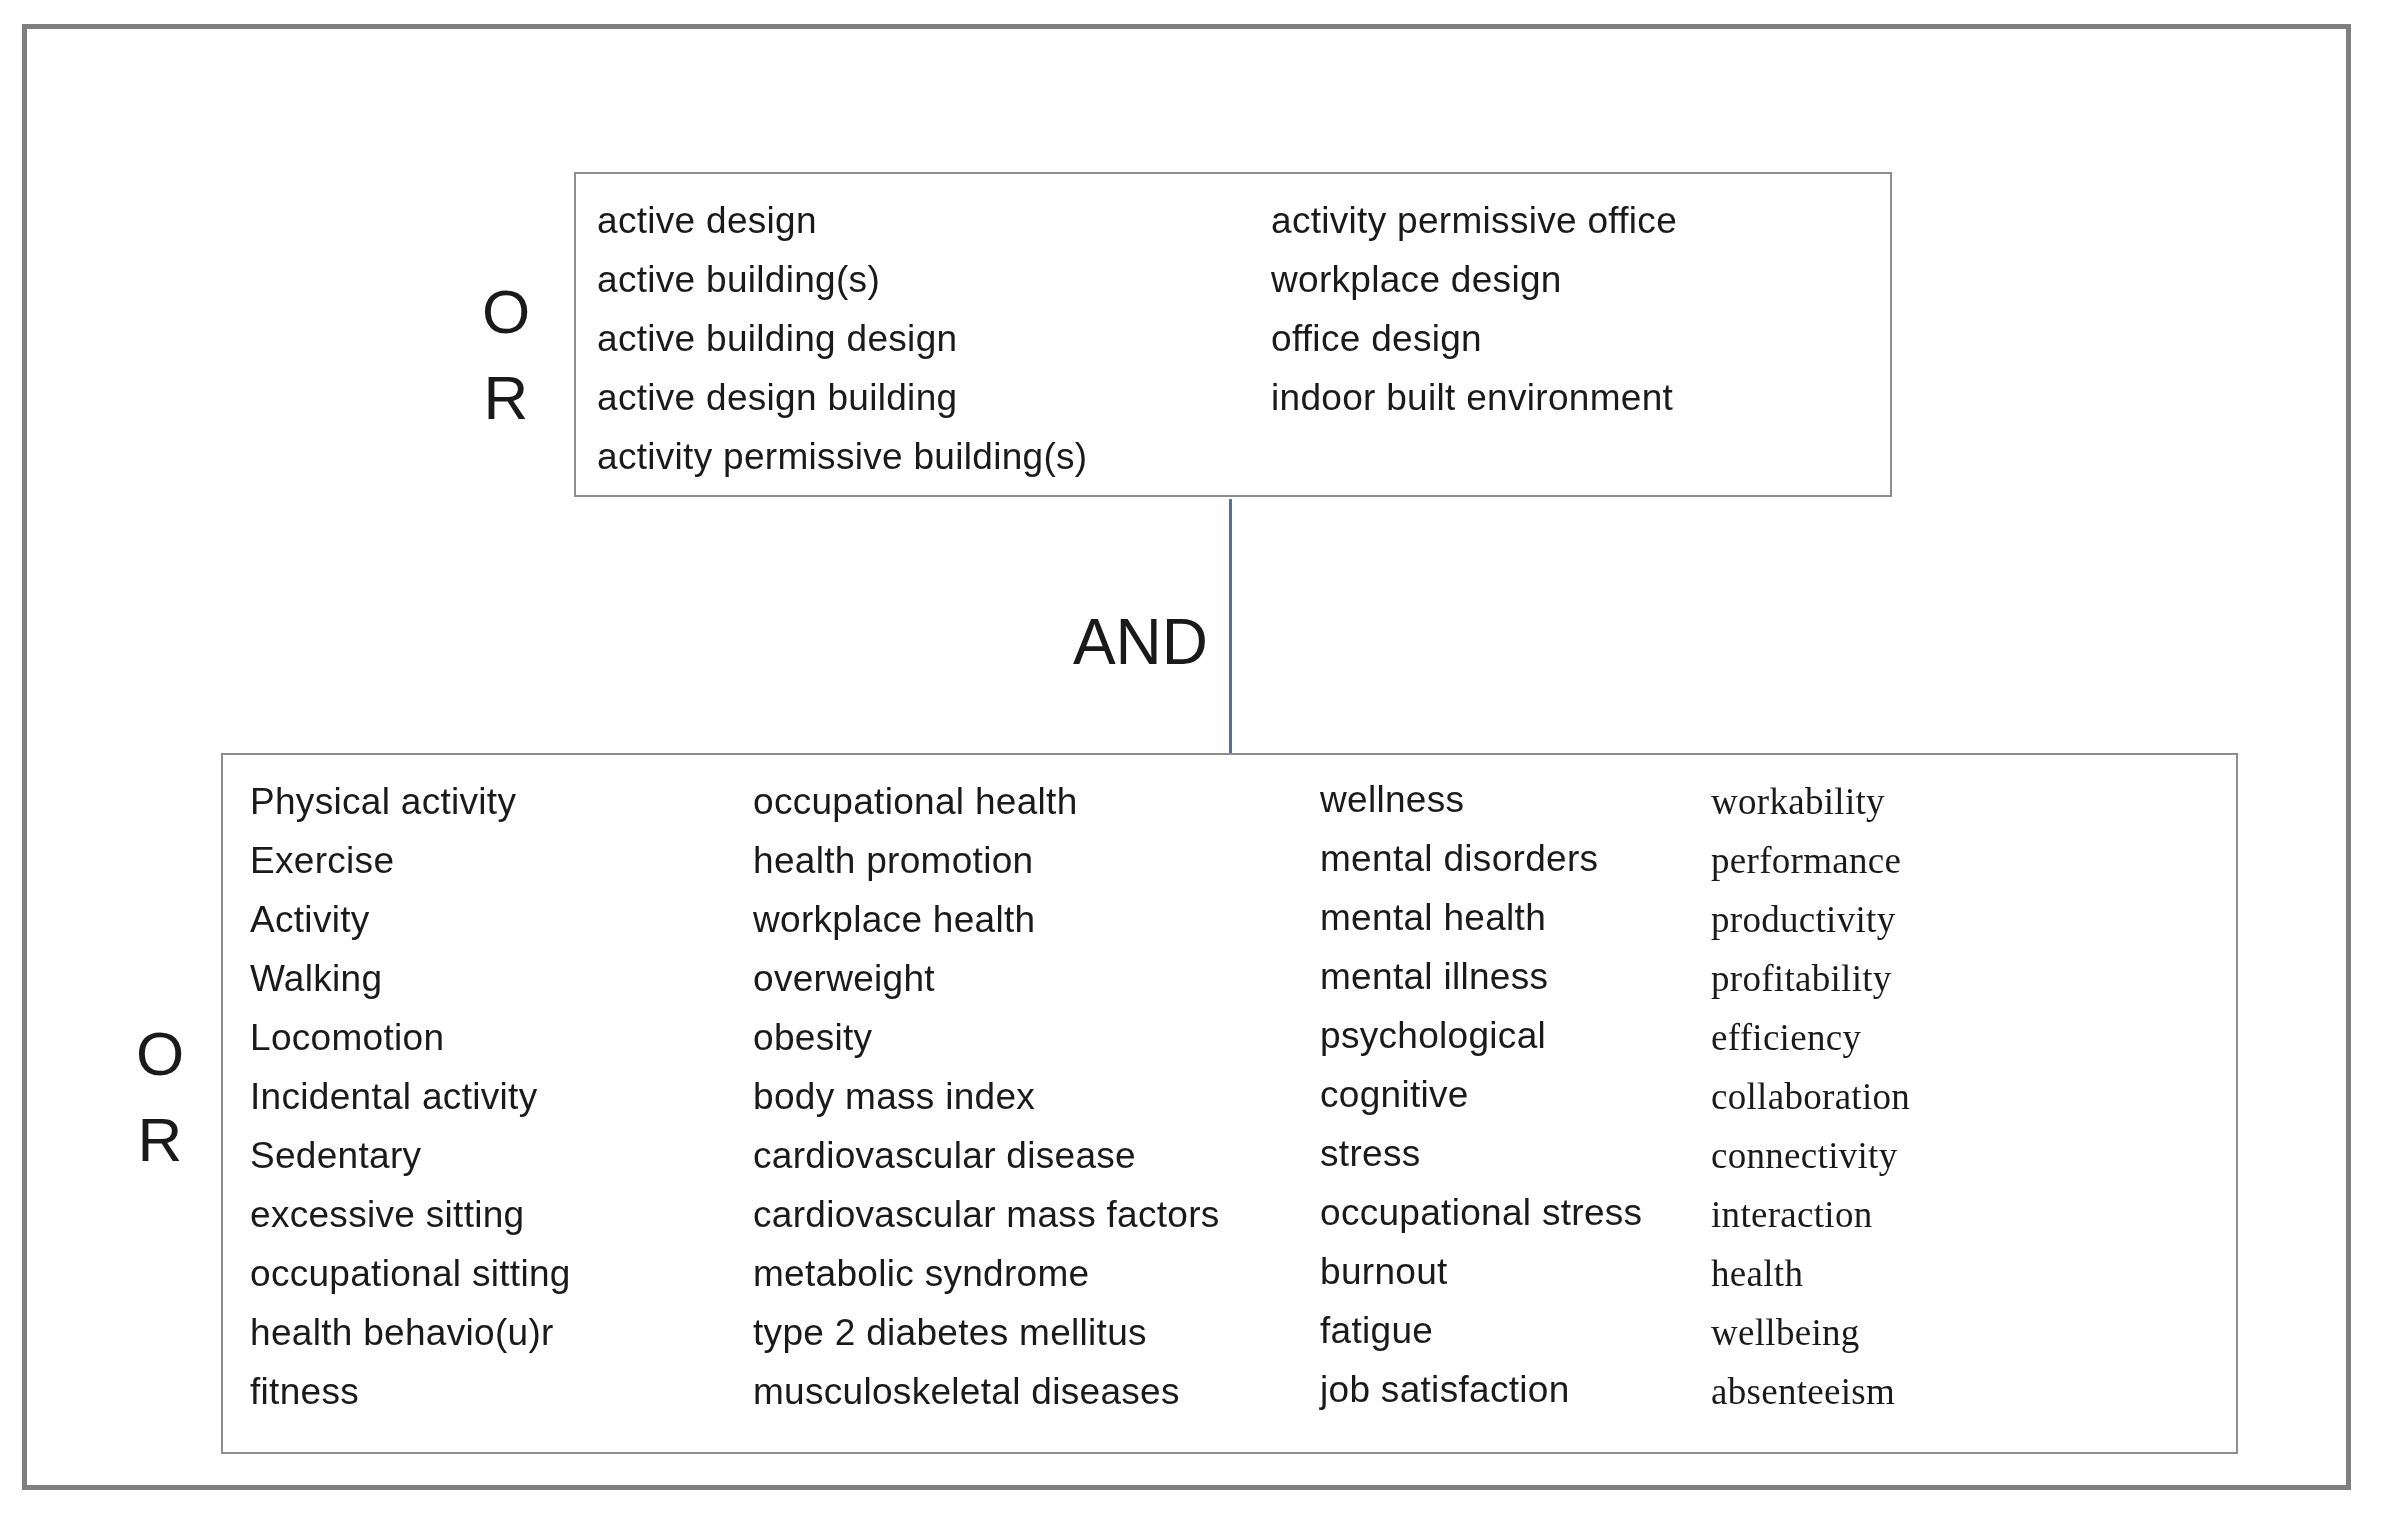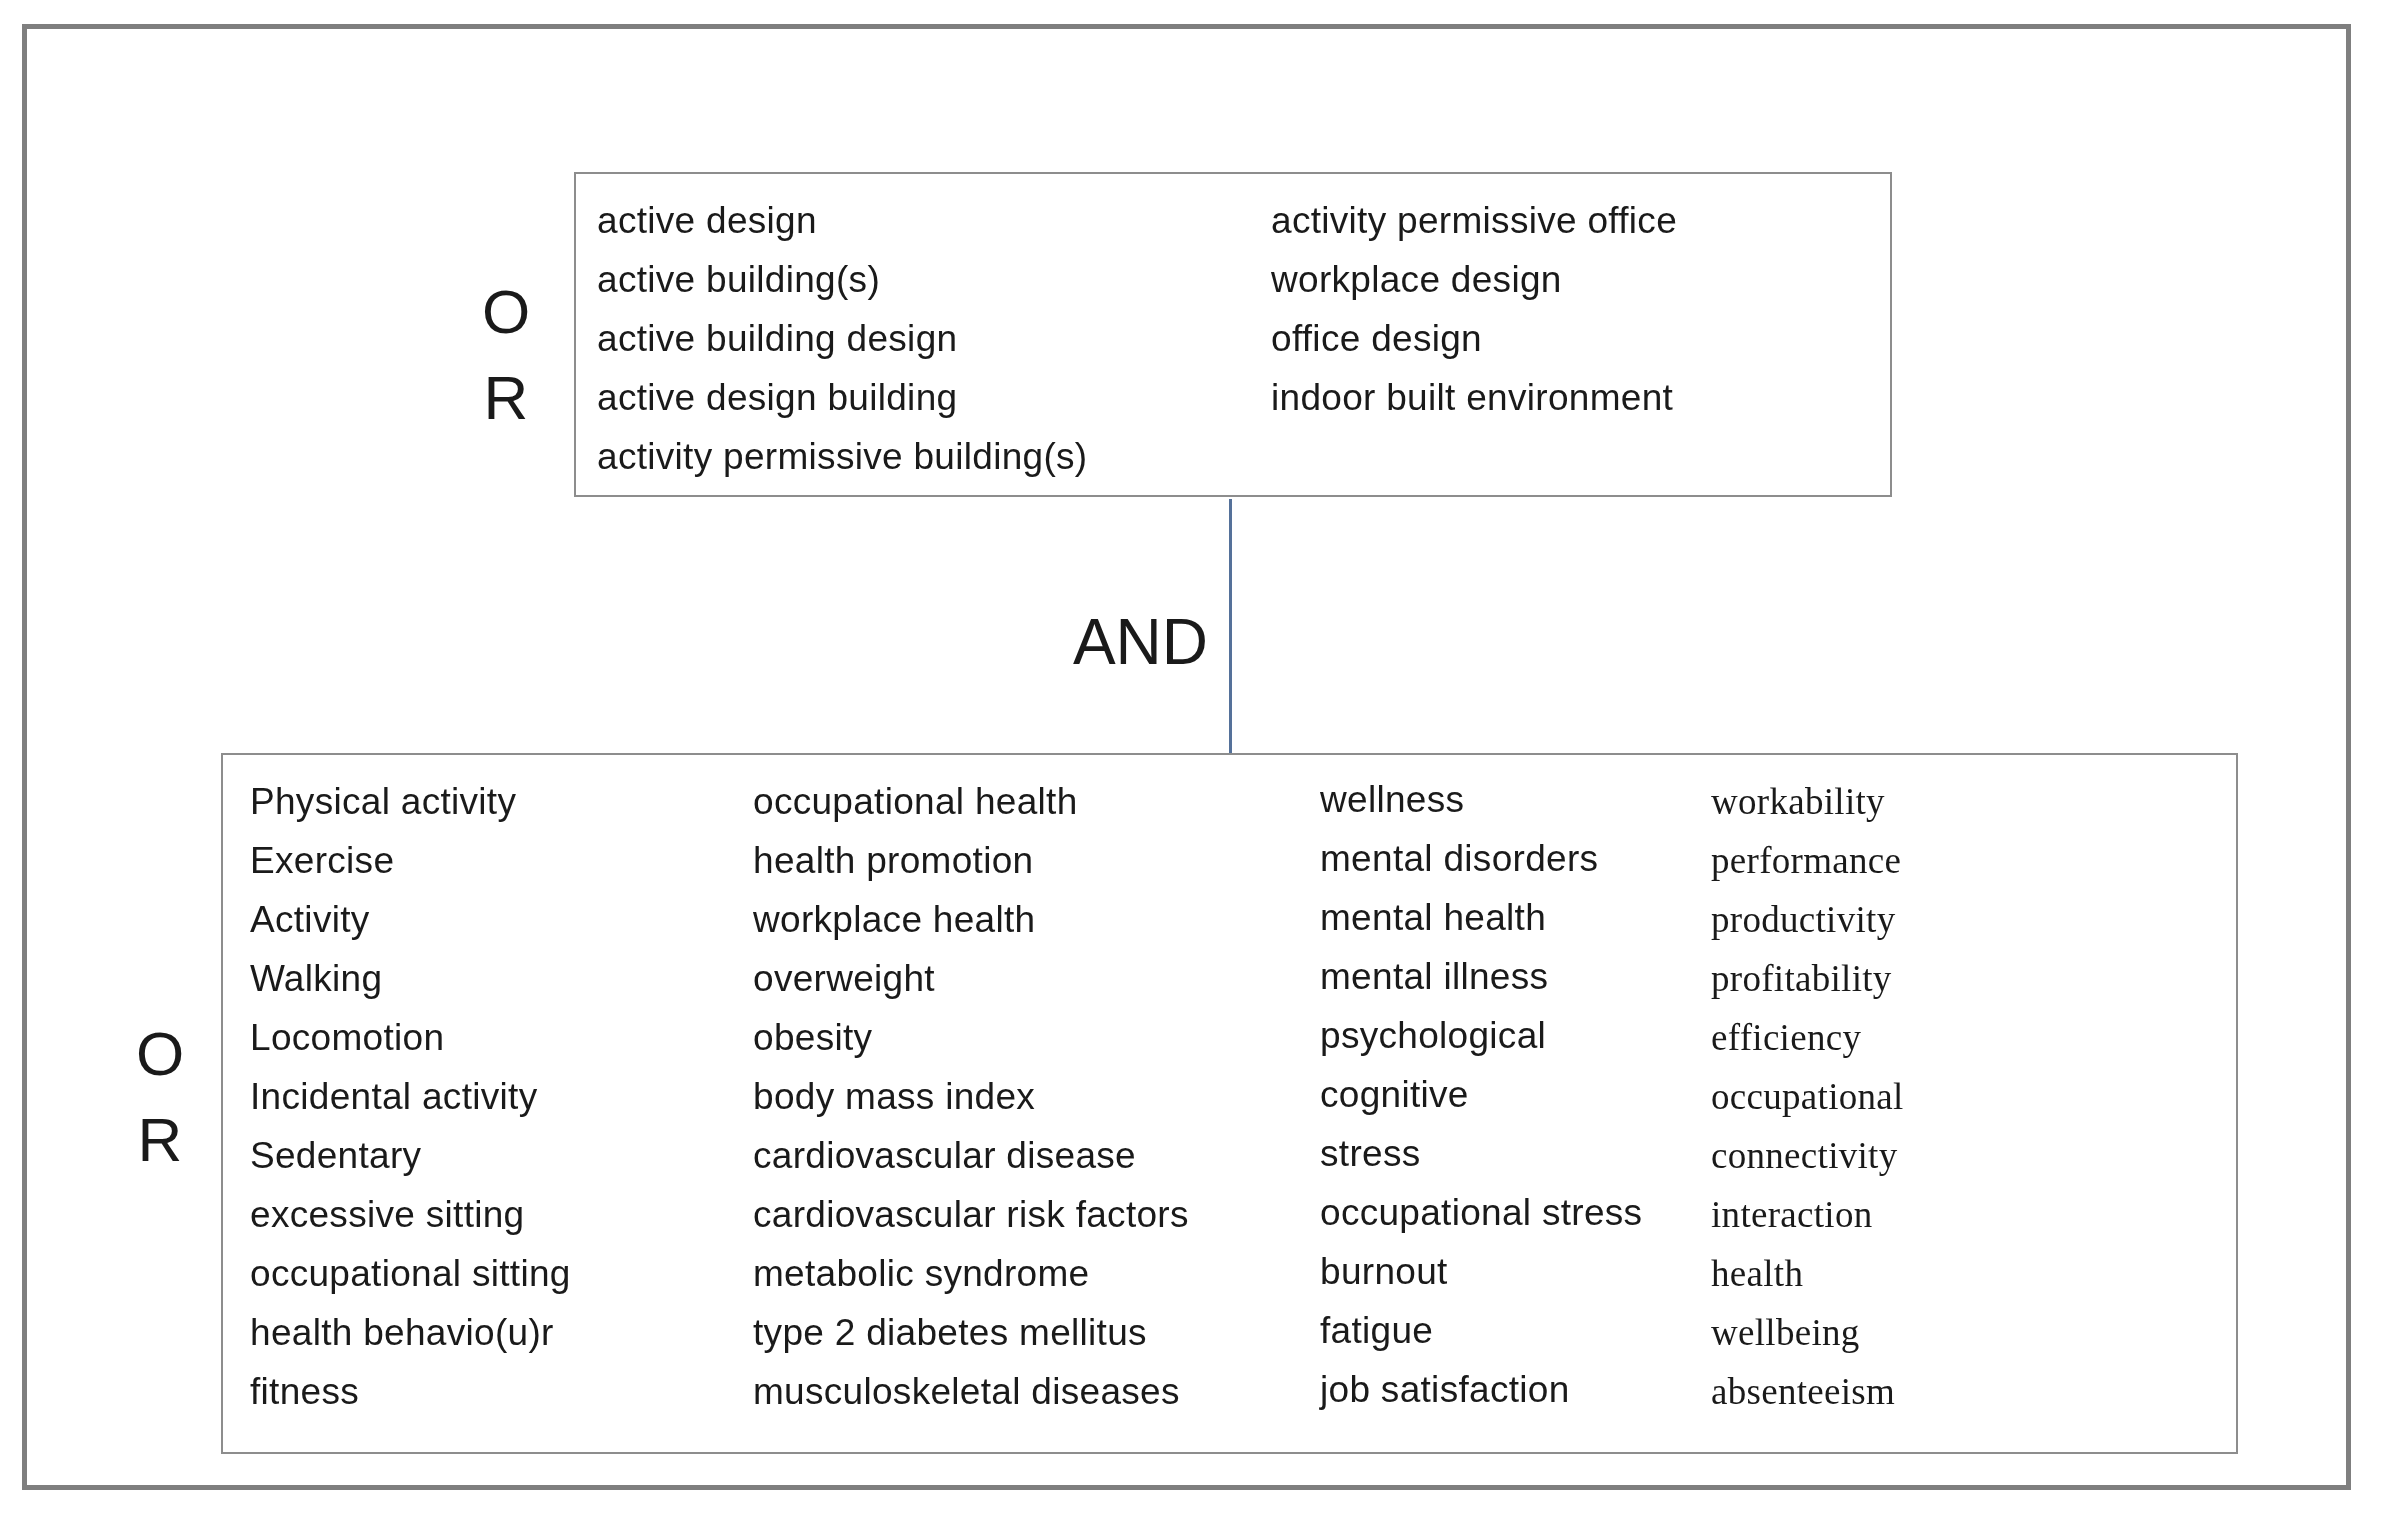--- a/index.html
+++ b/index.html
@@ -102,21 +102,21 @@
     <div class="term">fitness</div>
   </div>
   <div id="bottom-col-2" class="term-col">
     <div class="term">occupational health</div>
     <div class="term">health promotion</div>
     <div class="term">workplace health</div>
     <div class="term">overweight</div>
     <div class="term">obesity</div>
     <div class="term">body mass index</div>
     <div class="term">cardiovascular disease</div>
-    <div class="term">cardiovascular risk factors</div>
+    <div class="term">cardiovascular mass factors</div>
     <div class="term">metabolic syndrome</div>
     <div class="term">type 2 diabetes mellitus</div>
     <div class="term">musculoskeletal diseases</div>
   </div>
   <div id="bottom-col-3" class="term-col">
     <div class="term">wellness</div>
     <div class="term">mental disorders</div>
     <div class="term">mental health</div>
     <div class="term">mental illness</div>
     <div class="term">psychological</div>
@@ -126,21 +126,21 @@
     <div class="term">burnout</div>
     <div class="term">fatigue</div>
     <div class="term">job satisfaction</div>
   </div>
   <div id="bottom-col-4" class="term-col">
     <div class="term">workability</div>
     <div class="term">performance</div>
     <div class="term">productivity</div>
     <div class="term">profitability</div>
     <div class="term">efficiency</div>
-    <div class="term">occupational</div>
+    <div class="term">collaboration</div>
     <div class="term">connectivity</div>
     <div class="term">interaction</div>
     <div class="term">health</div>
     <div class="term">wellbeing</div>
     <div class="term">absenteeism</div>
   </div>
 
 </div>
 
 

